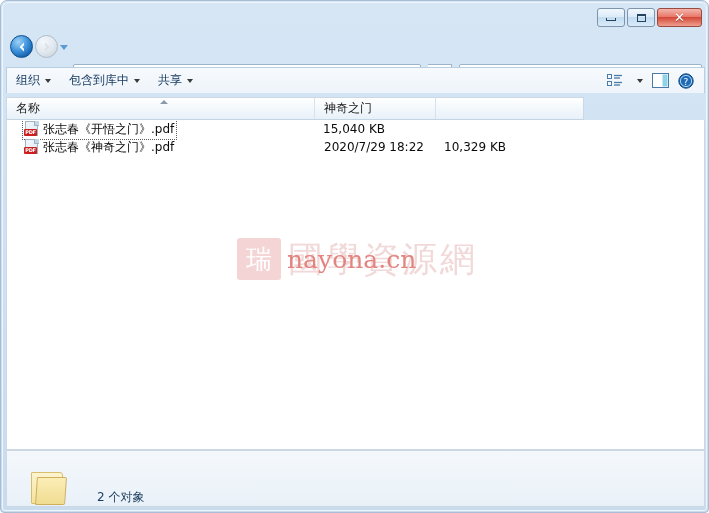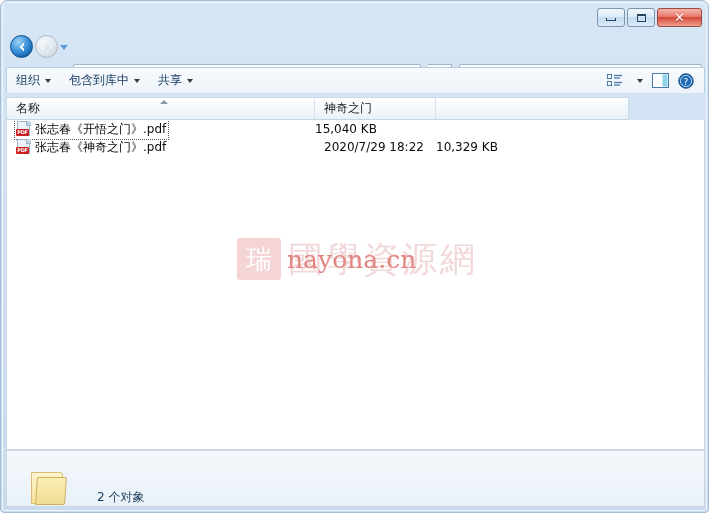--- a/index.html
+++ b/index.html
@@ -245,21 +245,21 @@
     display: flex;
     align-items: center;
     padding-right: 10px;
     gap: 9px;
   }
 
   
   .colhead {
     position: absolute;
     left: 5px; top: 96px;
-    width: 623px; height: 23px;
+    width: 578px; height: 23px;
     box-sizing: border-box;
     background: linear-gradient(to bottom, #ffffff 0%, #f3f8fc 50%, #e8f1f9 100%);
     border: 1px solid #ccd9e4;
     border-bottom: 1px solid #c3d4e2;
     display: flex;
     text-align: center;
   }
   .col {
     box-sizing: border-box;
     border-right: 1px solid #d6e2ec;
@@ -300,21 +300,21 @@
     height: 18px;
     display: flex;
     align-items: center;
     font-size: 12px;
     color: #0a0a0a;
   }
   .cell-name {
     width: 308px;
     display: flex;
     align-items: center;
-    padding-left: 8px;
+    padding-left: 16px;
     box-sizing: border-box;
   }
   .name-wrap {
     display: inline-flex;
     align-items: center;
     padding: 1px 2px 1px 1px;
     box-sizing: border-box;
   }
   .row.focused .name-wrap {
     outline: 1px dotted #5a5a5a;
@@ -360,20 +360,21 @@
   .cell-date {
     width: 121px;
     box-sizing: border-box;
     padding-left: 9px;
     white-space: nowrap;
   }
   .cell-size {
     width: 79px;
     box-sizing: border-box;
     padding-right: 9px;
+    text-align: right;
     white-space: nowrap;
   }
 
   
   .watermark {
     position: absolute;
     left: 236px; top: 232px;
     width: 248px; height: 52px;
     display: flex;
     align-items: center;

